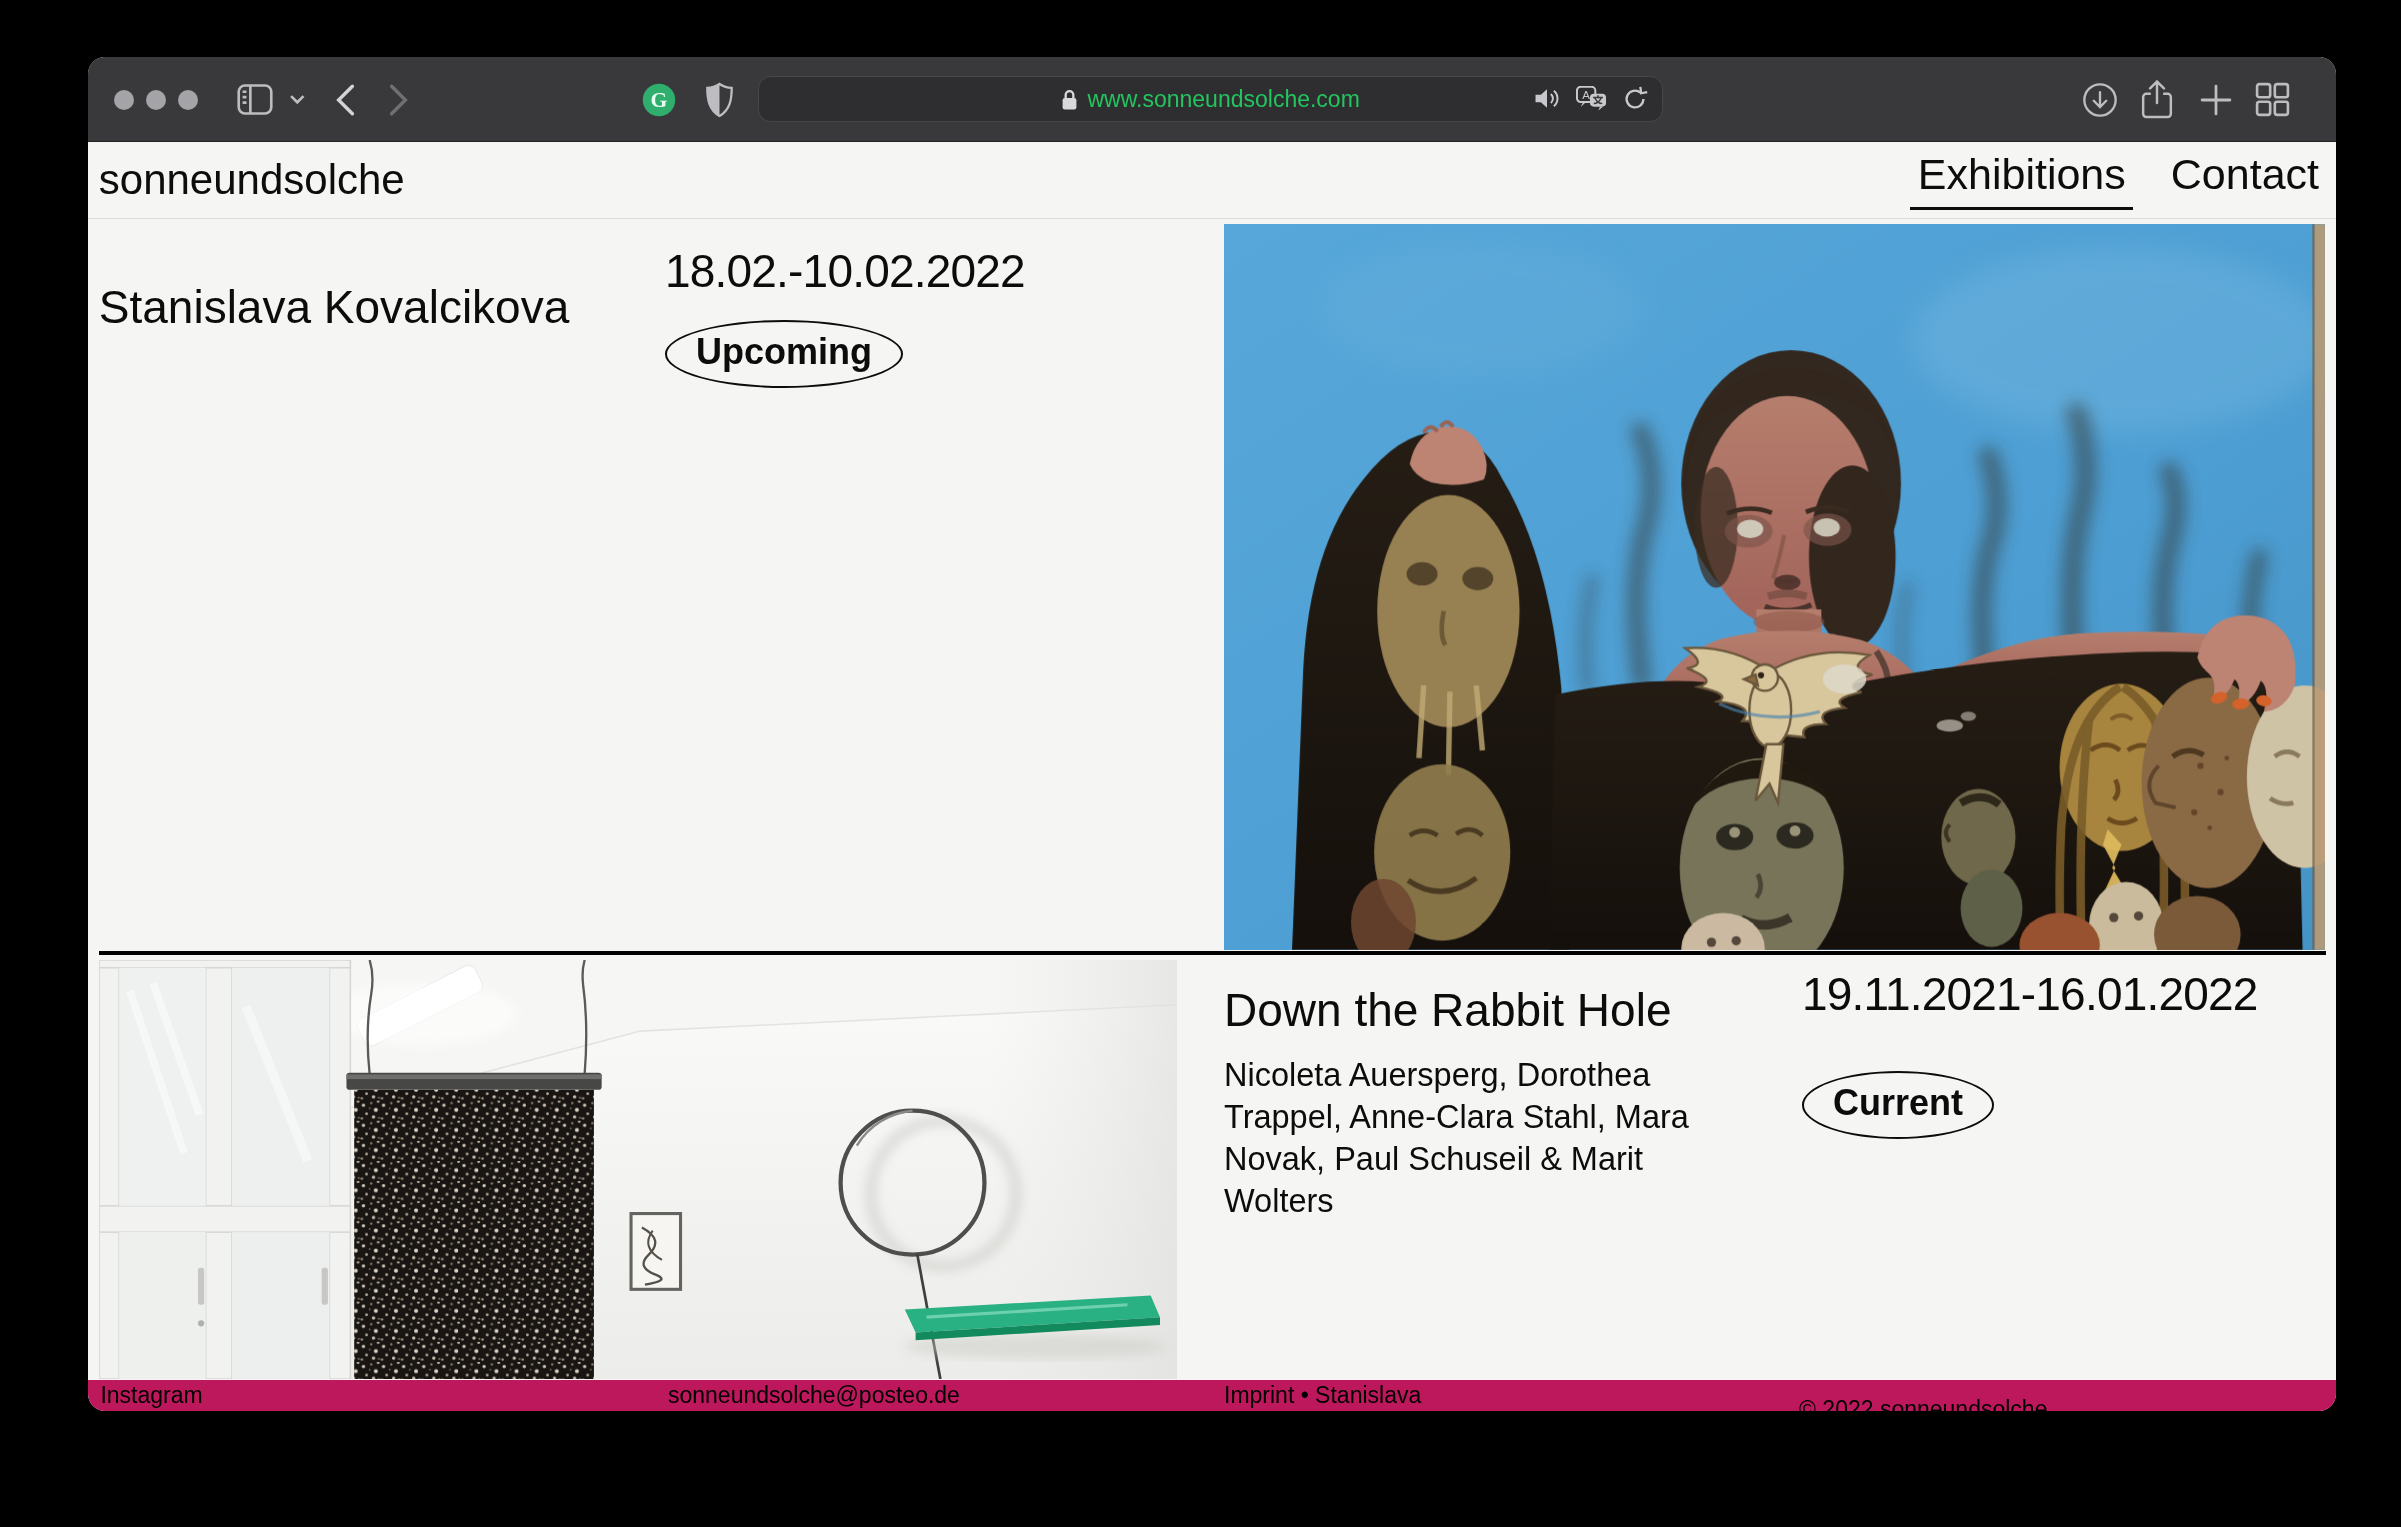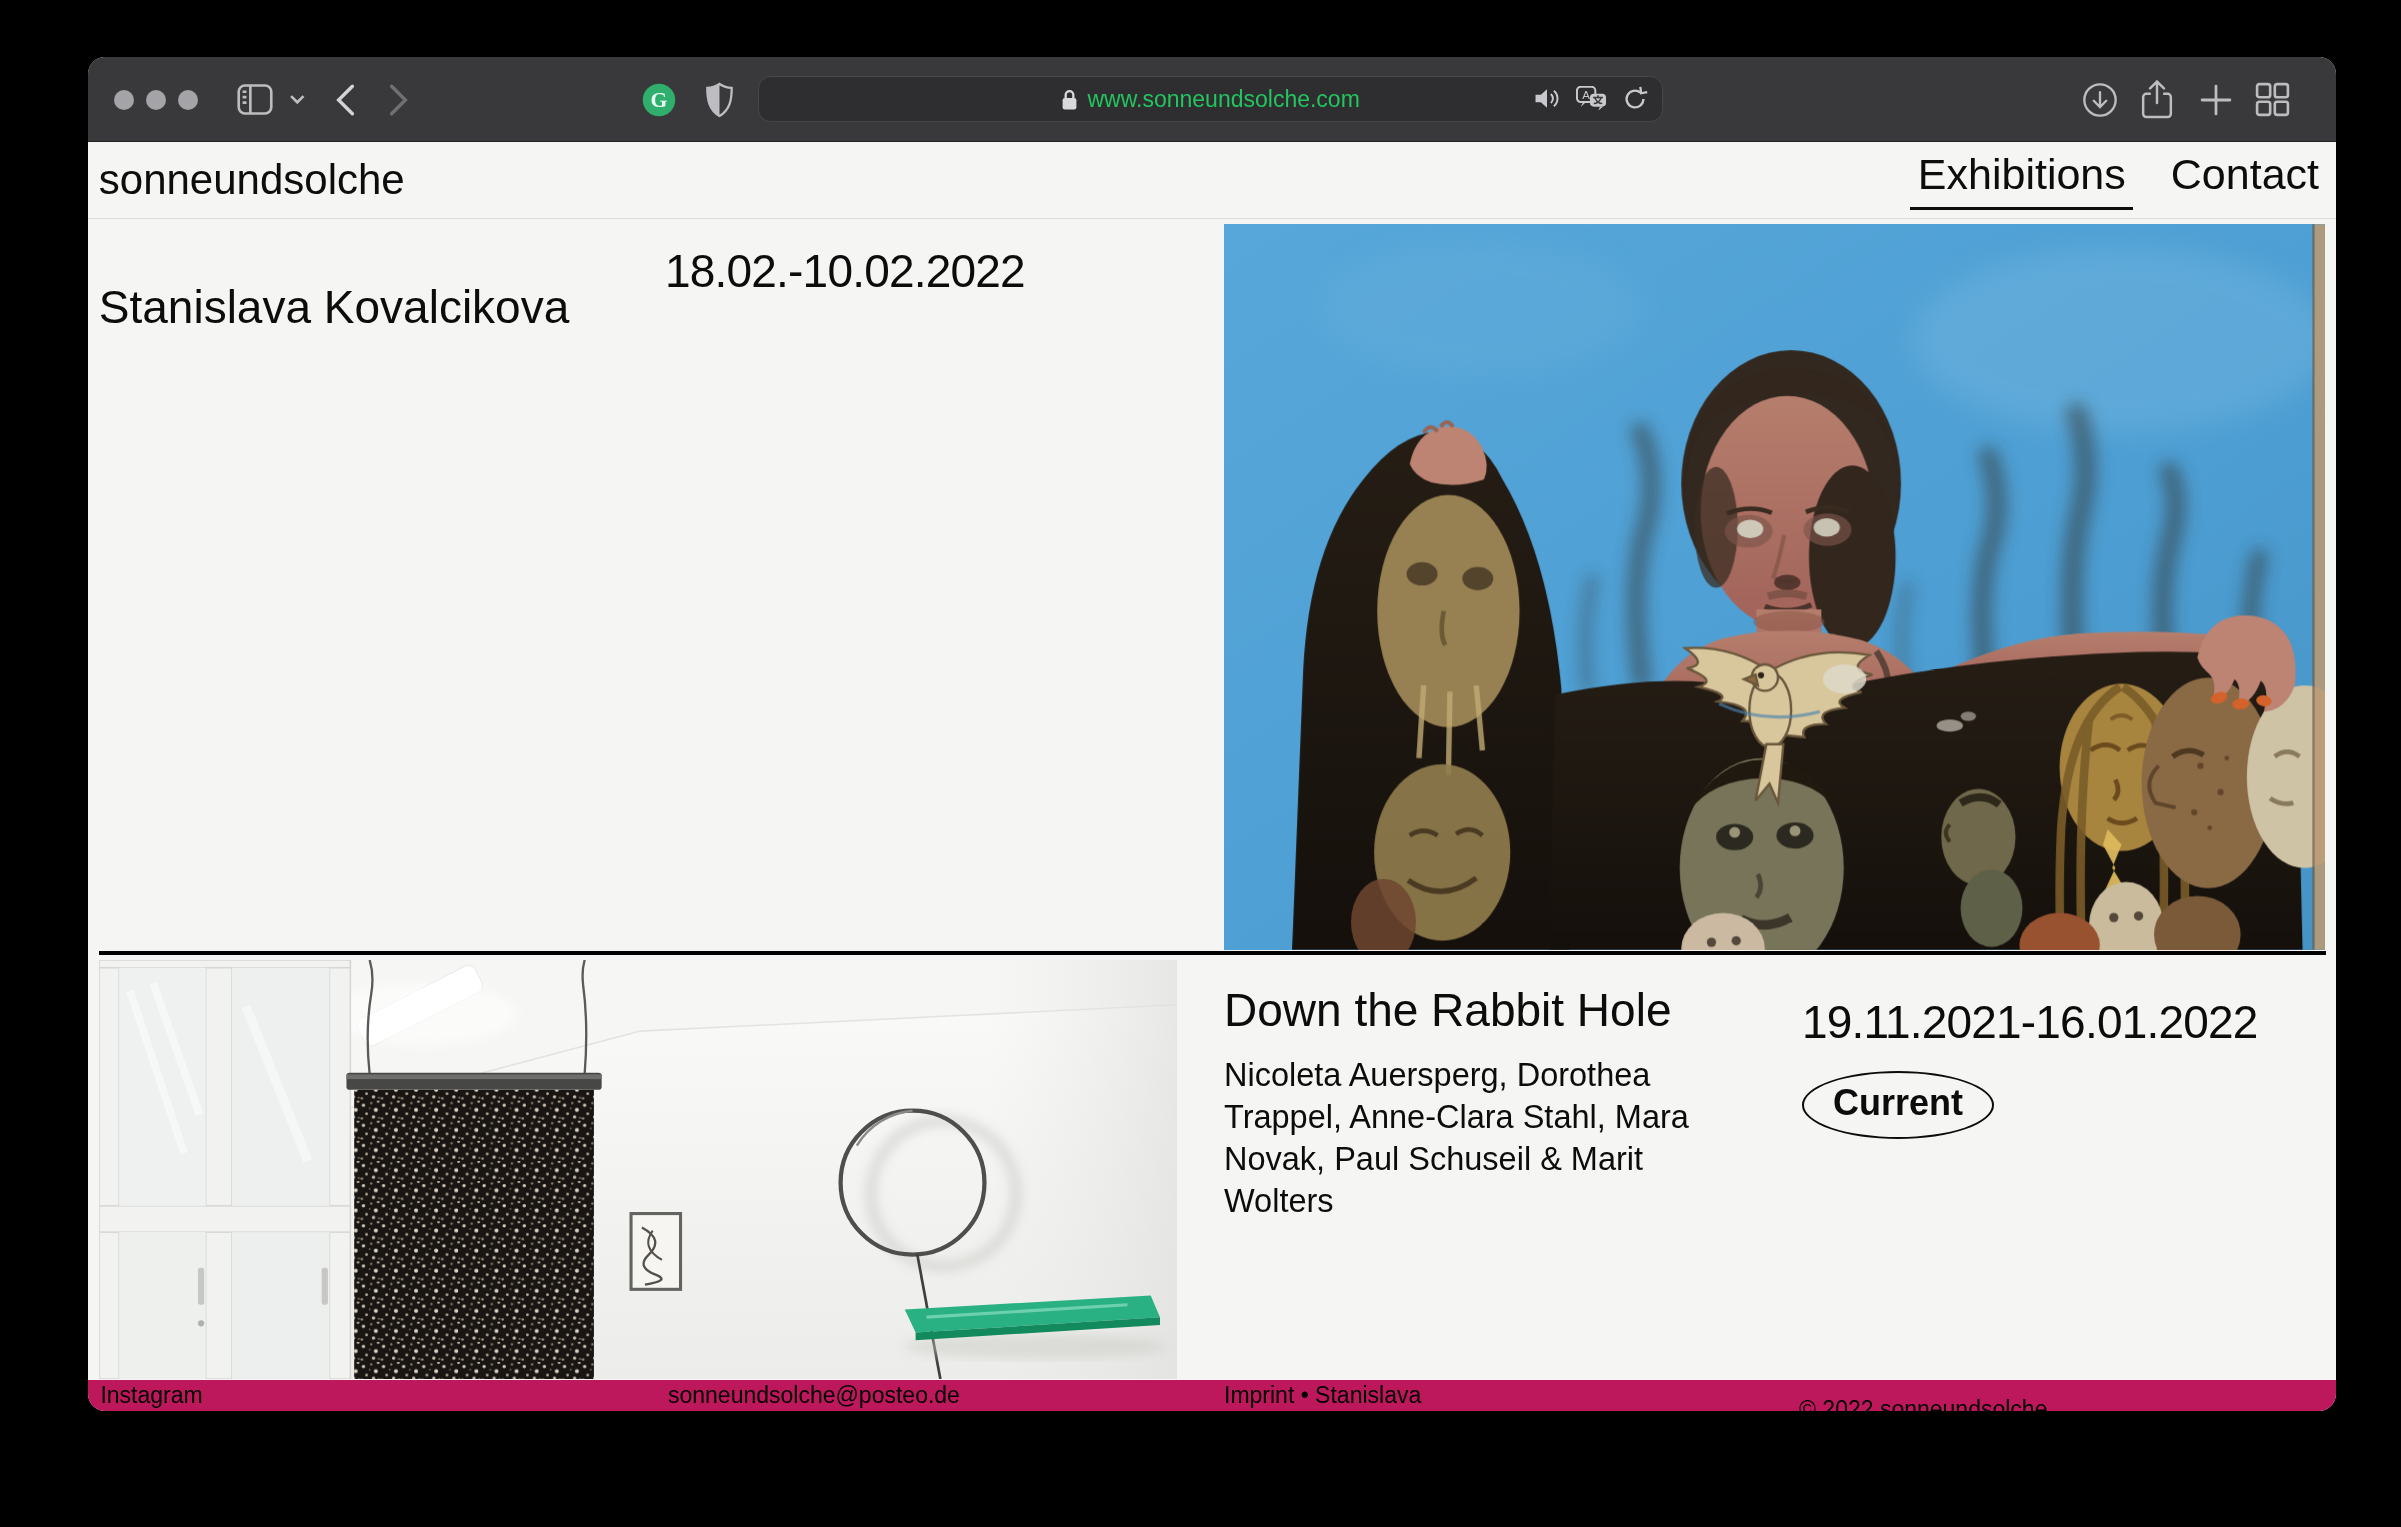--- a/index.html
+++ b/index.html
@@ -163,20 +163,21 @@
       <div class="logo">sonneundsolche</div>
       <div class="nav">
         <span class="active">Exhibitions</span>
         <span>Contact</span>
       </div>
     </div>
 
     <div class="section1">
       <div class="ex-title" style="left:10.8px; top:25px;margin-top:36px;">Stanislava Kovalcikova</div>
       <div class="ex-date" style="left:577px; top:25px;">18.02.-10.02.2022</div>
+      <div class="badge" style="left:577px; top:101px;">Upcoming</div>
 
       <svg class="art1" viewBox="0 0 1423 938" preserveAspectRatio="none">
         <defs>
           <linearGradient id="sky" x1="0" y1="0" x2="1" y2="1">
             <stop offset="0" stop-color="#57a7da"></stop>
               <stop offset="0.6" stop-color="#4d9ed3"></stop>
               <stop offset="1" stop-color="#4694c6"></stop>
           </linearGradient>
           <linearGradient id="skin" x1="0" y1="0" x2="0" y2="1">
             <stop offset="0" stop-color="#b67e6d"></stop>
@@ -391,21 +392,21 @@
         <path d="M980,240 A93,93 0 0 1 1052,195" stroke="#8a8a88" stroke-width="3" fill="none"></path>
         <path d="M1058,380 L1088,542" stroke="#3f3f3d" stroke-width="3.5"></path>
 
         <ellipse cx="1210" cy="500" rx="170" ry="16" fill="#c9c9c5" opacity="0.5" filter="url(#pblur)"></ellipse>
         <polygon points="1042,452 1360,434 1372,462 1056,482" fill="#2ab183"></polygon>
         <polygon points="1056,482 1372,462 1372,472 1056,492" fill="#128a5e"></polygon>
         <path d="M1070,462 L1330,446" stroke="#7fd9b8" stroke-width="4" opacity="0.8"></path>
       </svg>
 
       <div class="ex-title" style="left:1136px; top:28px;">Down the Rabbit Hole</div>
-      <div class="ex-date" style="left:1714px; top:40px;">19.11.2021-16.01.2022</div>
+      <div class="ex-date" style="left:1714px; top:12px;">19.11.2021-16.01.2022</div>
       <div class="artists" style="left:1136px; top:99px;">Nicoleta Auersperg, Dorothea Trappel, Anne-Clara Stahl, Mara Novak, Paul Schuseil &amp; Marit Wolters</div>
       <div class="badge" style="left:1714px; top:116px;">Current</div>
     </div>
 
     <div class="footer">
       <span class="f1">Instagram</span>
       <span class="f2">sonneundsolche@posteo.de</span>
       <span class="f3">Imprint • Stanislava</span>
       <span class="f4">© 2022 sonneundsolche</span>
     </div>

